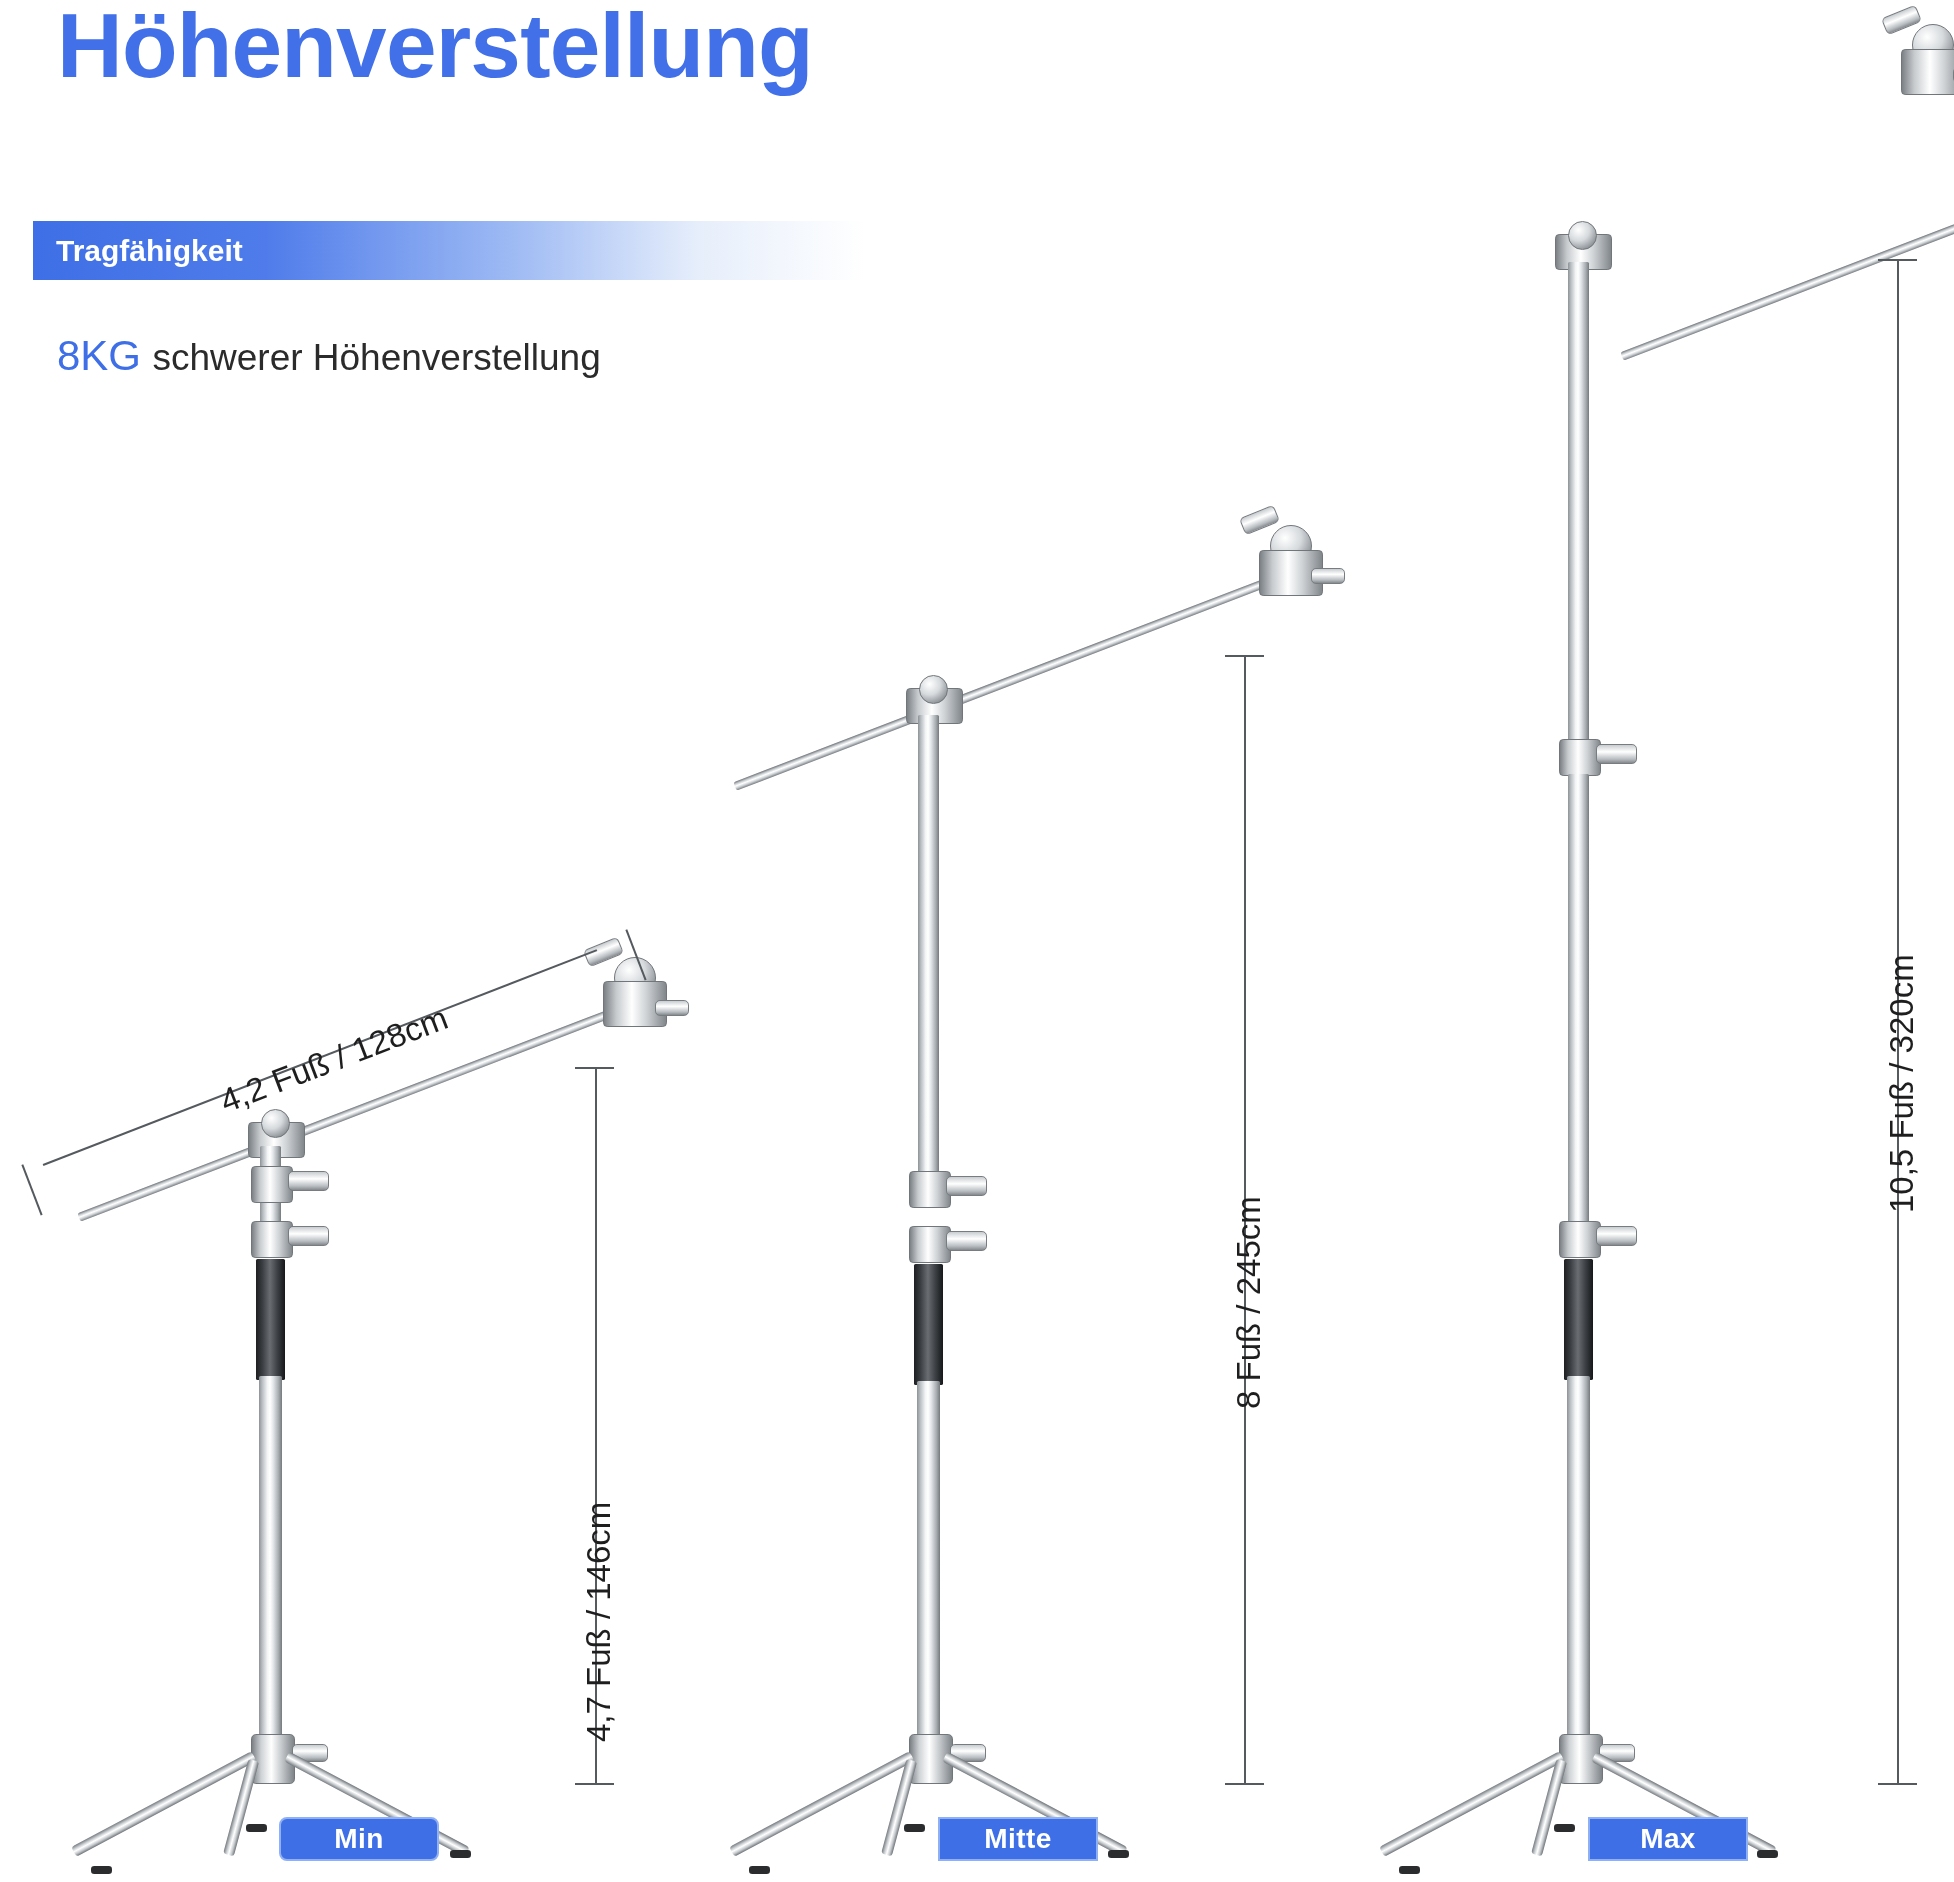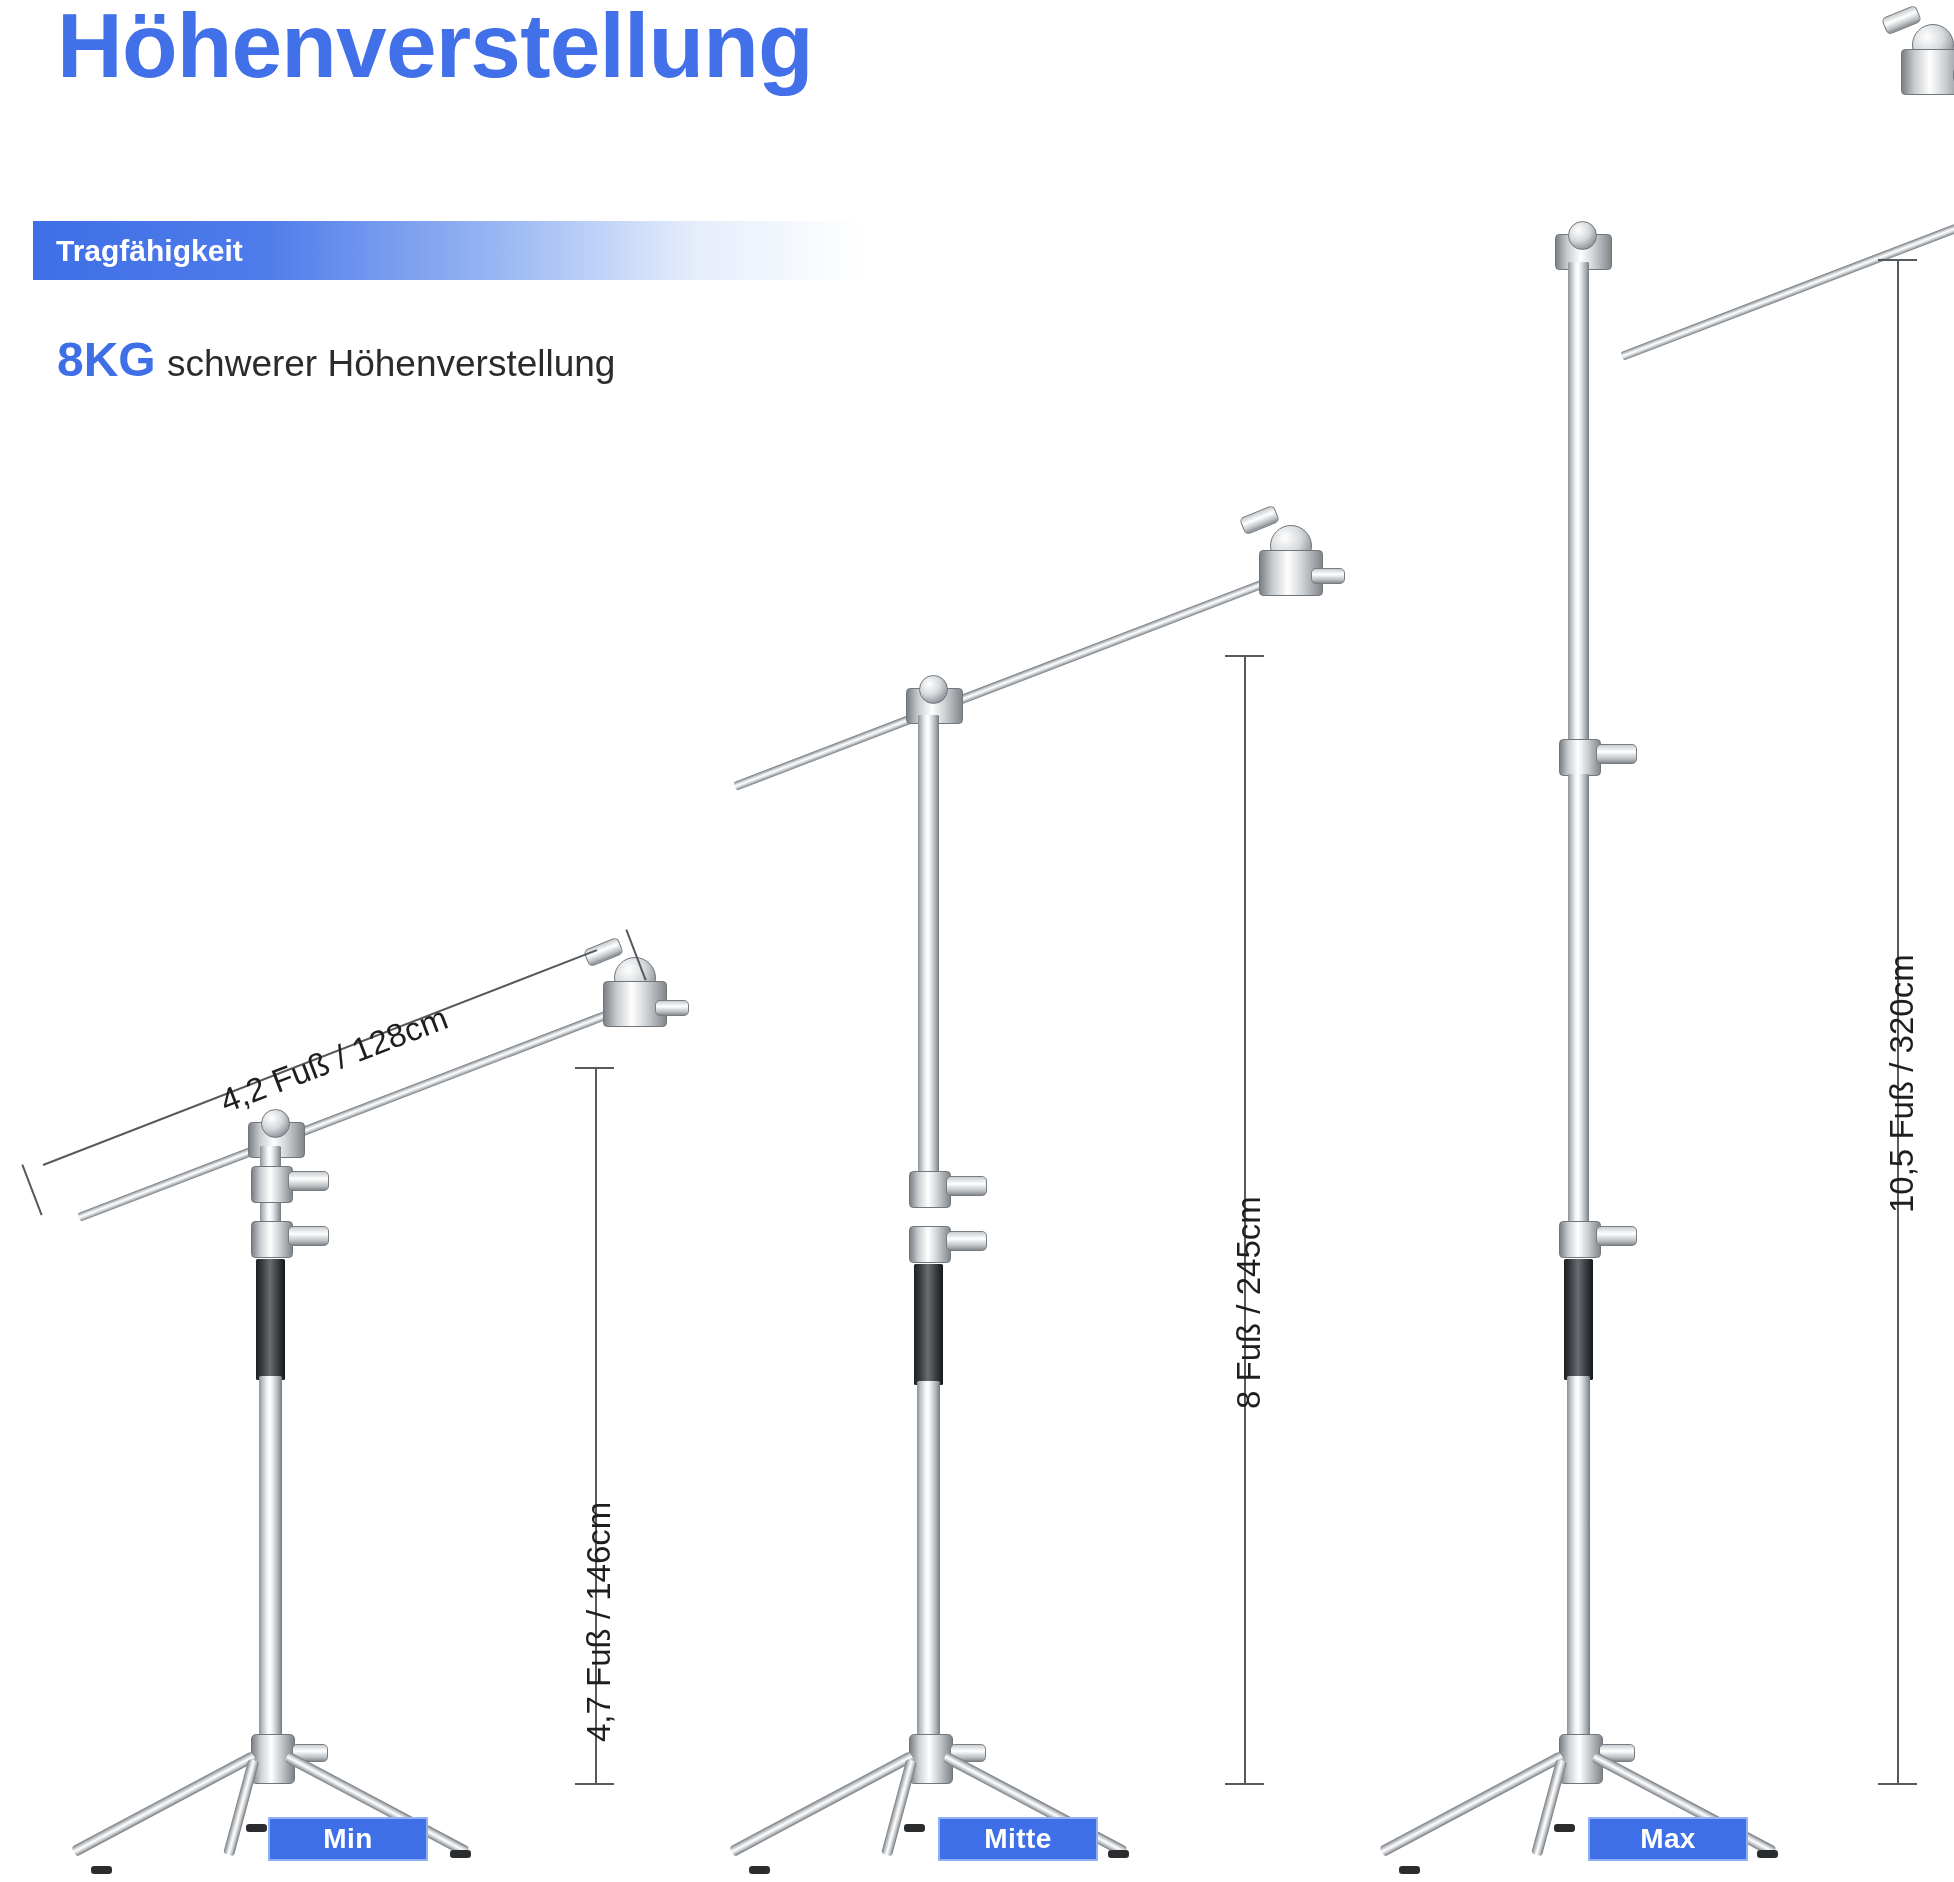--- a/index.html
+++ b/index.html
@@ -53,22 +53,22 @@
   .spec-line {
     position: absolute;
     left: 57px;
     white-space: nowrap;
     color: #2b2b2b;
     font-size: 37px;
     font-weight: 400;
   }
   .spec-line .big {
     color: #3f6fe6;
-    font-weight: 700;
-    font-size: 48px;
+    font-weight: 400;
+    font-size: 42px;
     margin-right: 11.4px;
   }
   .spec-line-1 { top: 332px; }
   .spec-line-2 { top: 407px; }
 
   
   .stand { position: absolute; }
 
   
   .tube {
@@ -238,21 +238,21 @@
     <div class="dim-v" style="left:585px; top:1067px; height:717px;"></div>
     <div class="dim-cap" style="left:565px; top:1067px; width:39px;"></div>
     <div class="dim-cap" style="left:565px; top:1783px; width:39px;"></div>
     <div class="dim-label-v" style="left:570px; top:1742px;">4,7 Fuß / 146cm</div>
 
     <div class="dim-diag" style="left:33px; top:1164px; width:594px; transform:rotate(-21.2deg);"></div>
     <div class="dim-cap" style="left:21px; top:1163px; width:1.6px; height:54px; background:#555a5f; transform:rotate(-21deg);"></div>
     <div class="dim-cap" style="left:625px; top:928px; width:1.6px; height:54px; background:#555a5f; transform:rotate(-21deg);"></div>
     <div class="dim-label-diag" style="left:205px; top:1085px; transform:rotate(-21deg);">4,2 Fuß / 128cm</div>
 
-    <div class="badge" style="left:258px; top:1817px;">Min</div>
+    <div class="badge" style="left:269px; top:1817px;border-radius:8px;">Min</div>
   </div>
 
   <div class="stand">
 
     <div class="boom" style="left:725px; top:782px; width:570px; transform:rotate(-21deg);"></div>
 
     <div class="ball" style="left:1260px; top:525px; width:42px; height:42px;"></div>
     <div class="knuckle" style="left:1249px; top:550px; width:64px; height:46px;"></div>
     <div class="knob" style="left:1231px; top:511px; width:37px; height:18px; transform:rotate(-22deg);"></div>
     <div class="knob" style="left:1301px; top:568px; width:34px; height:16.3px;"></div>

